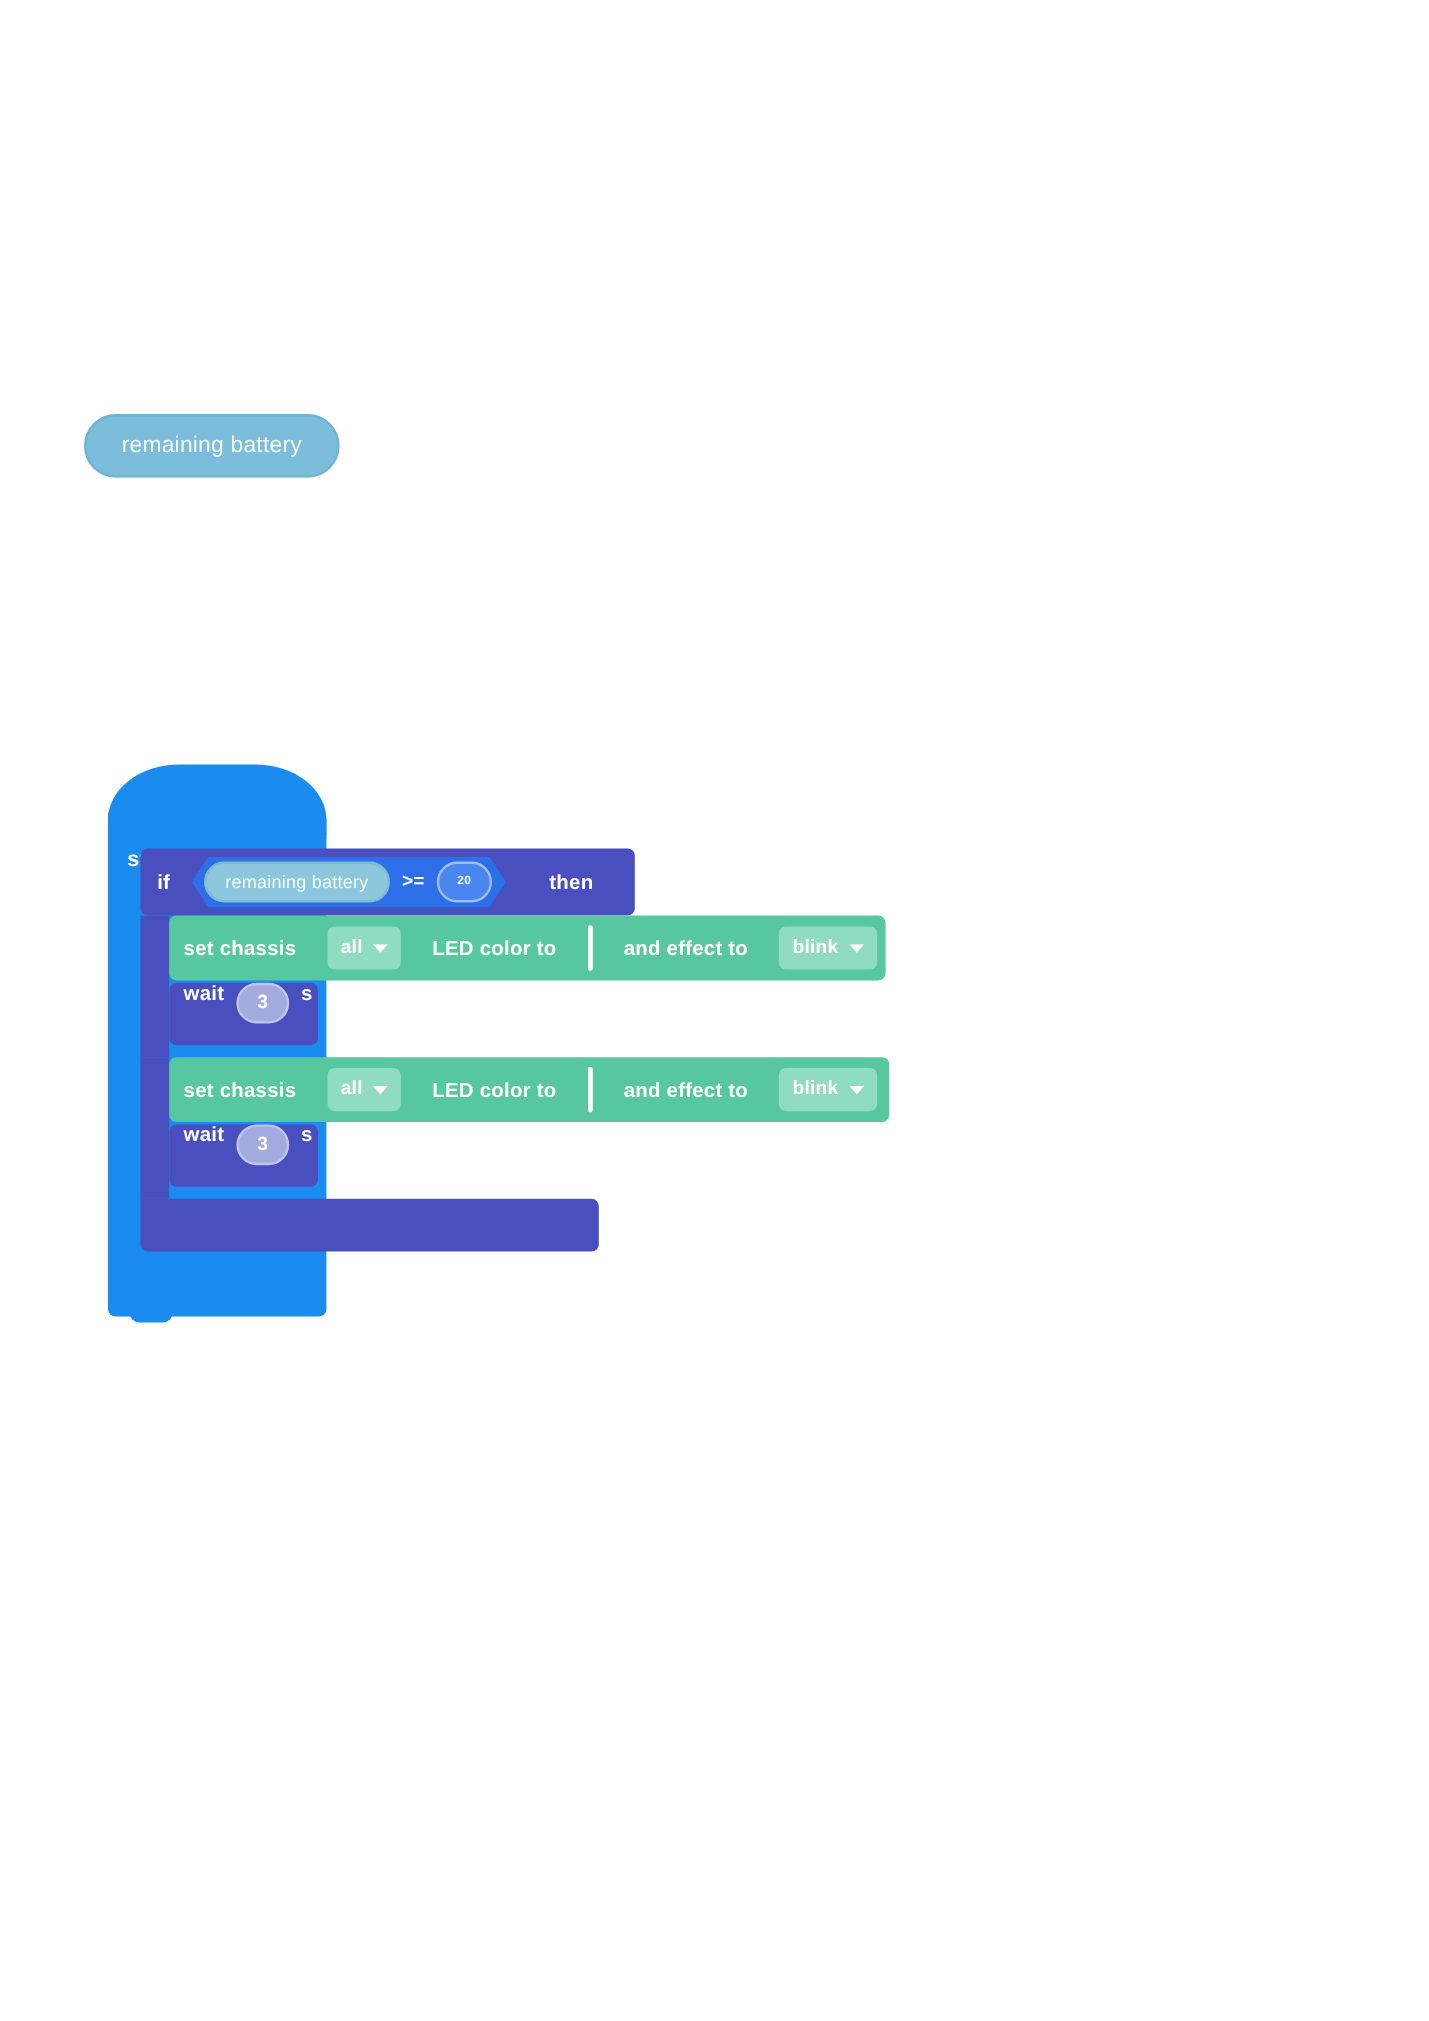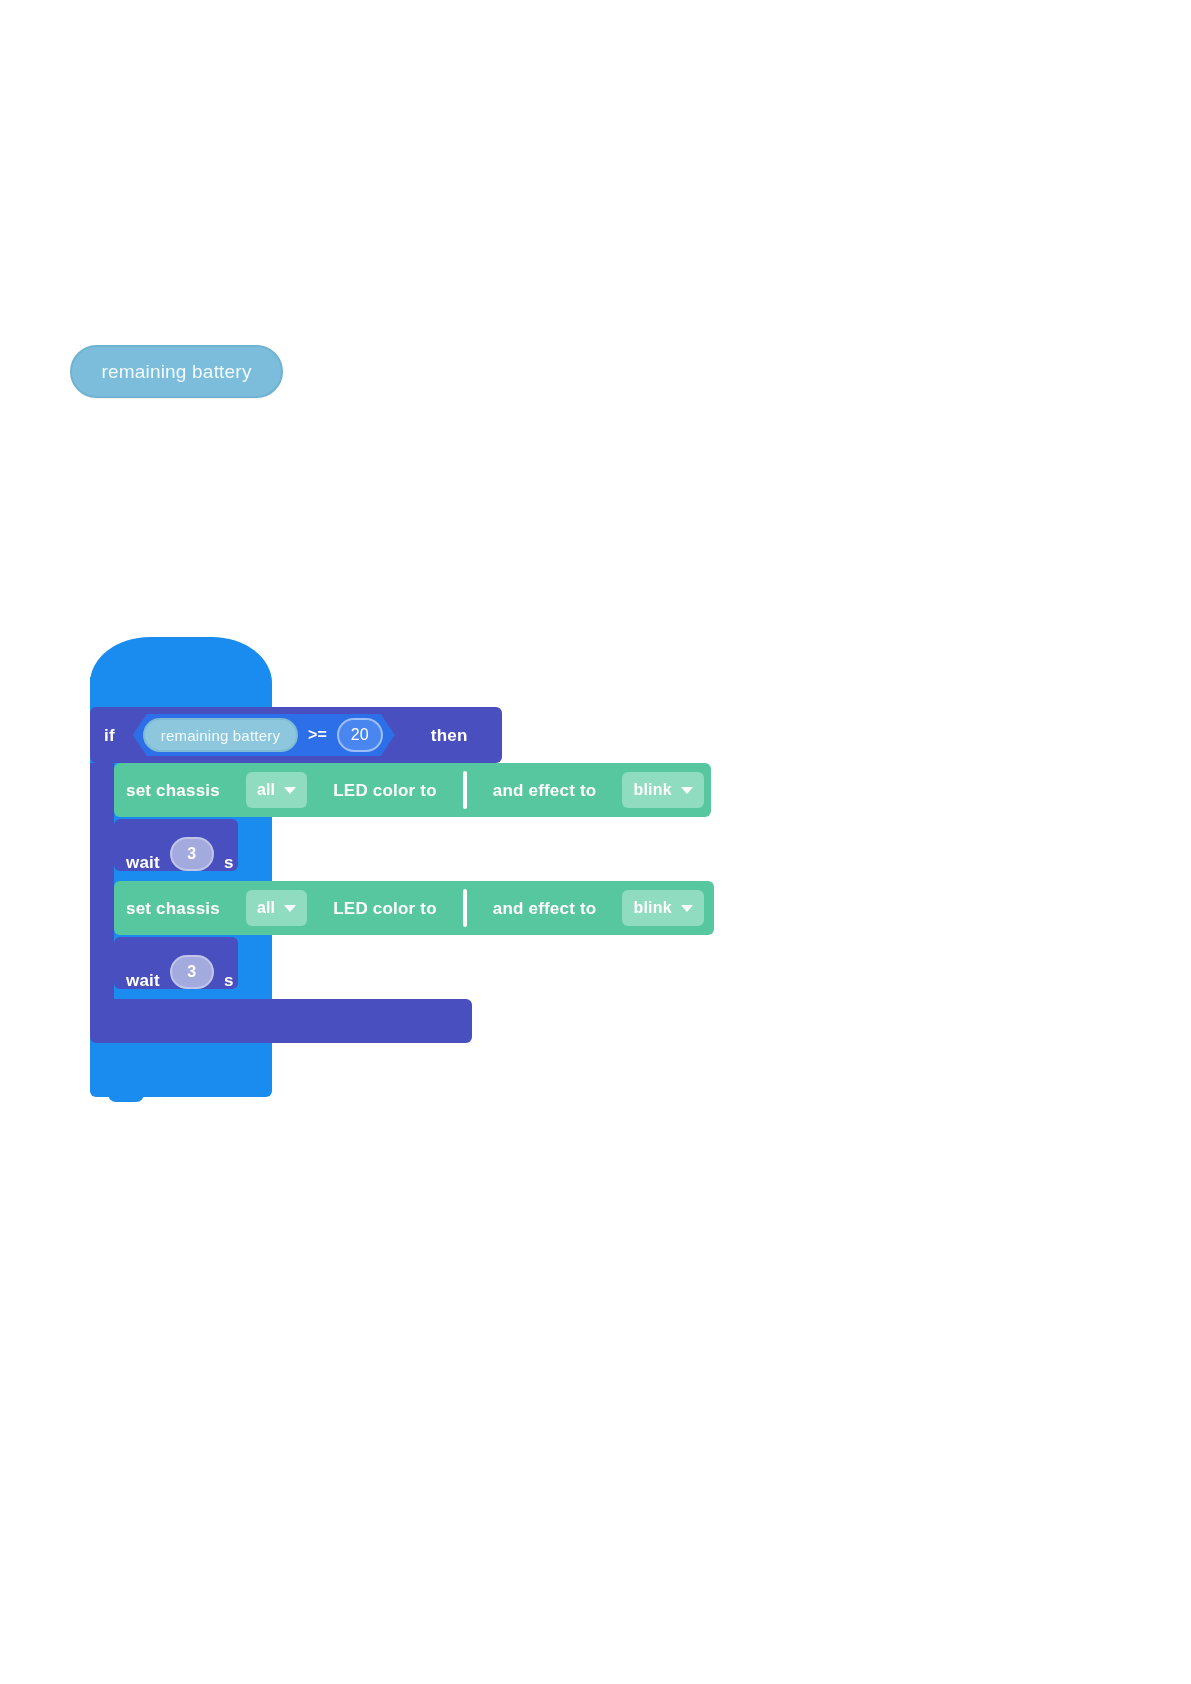--- a/index.html
+++ b/index.html
@@ -58,21 +58,21 @@
     position:absolute;left:16px;top:70px;
     font-size:18px;
   }
   .start-notch{
     position:absolute;left:18px;top:455px;width:36px;height:10px;
     background:#1A8CF0;border-radius:0 0 8px 8px;
   }
 
   
   .ifelse{
-    position:absolute;left:90px;top:707px;
+    position:absolute;left:117px;top:707px;
   }
   .ifelse .seg{
     background:#4A4FBF;
     border-radius:6px;
     position:relative;
   }
   .if-header{
     width:412px;height:56px;
     display:flex;align-items:center;
     padding-left:14px;
@@ -122,21 +122,21 @@
   .bool-oval .lbl{font-size:15px;font-weight:400;color:#f4fcff;}
   .op-sym{font-size:16px;font-weight:700;color:#fff;}
   .num-oval{
     background:#4A86F0;
     border:2px solid #9DBEF7;
     border-radius:22px;
     height:34px;min-width:46px;
     display:flex;align-items:center;justify-content:center;
     padding:0 10px;box-sizing:border-box;
   }
-  .num-oval .lbl{font-size:16px;font-weight:400;}
+  .num-oval .lbl{font-size:10px;font-weight:700;}
 
   
   .led-block{
     height:54px;
     background:#57C79F;
     border-radius:6px;
     display:flex;align-items:center;
     padding:0 12px 0 12px;
     box-sizing:border-box;
     gap:26px;
@@ -164,21 +164,21 @@
     border:2px solid #ffffff;
     box-sizing:border-box;
   }
 
   
   .wait-block{
     height:52px;
     width:124px;
     background:#4A4FBF;
     border-radius:6px;
-    display:flex;align-items:flex-end;
+    display:flex;align-items:flex-start;
     padding:0 12px;
     box-sizing:border-box;
     gap:10px;
   }
   .wait-block .lbl{font-size:17px;}
   .wait-oval{
     background:#A3ABDE;
     border:2px solid #BFC6EA;
     border-radius:22px;
     height:34px;min-width:44px;

